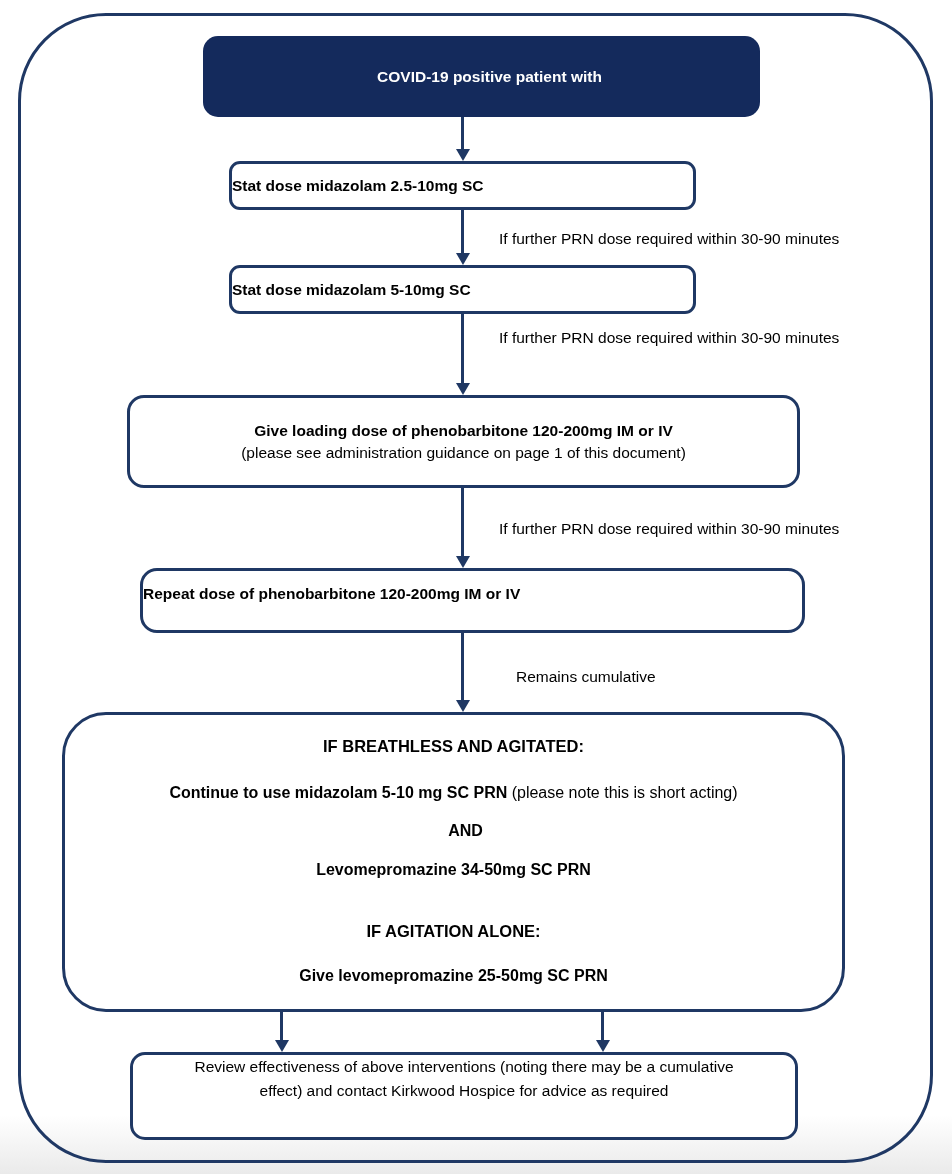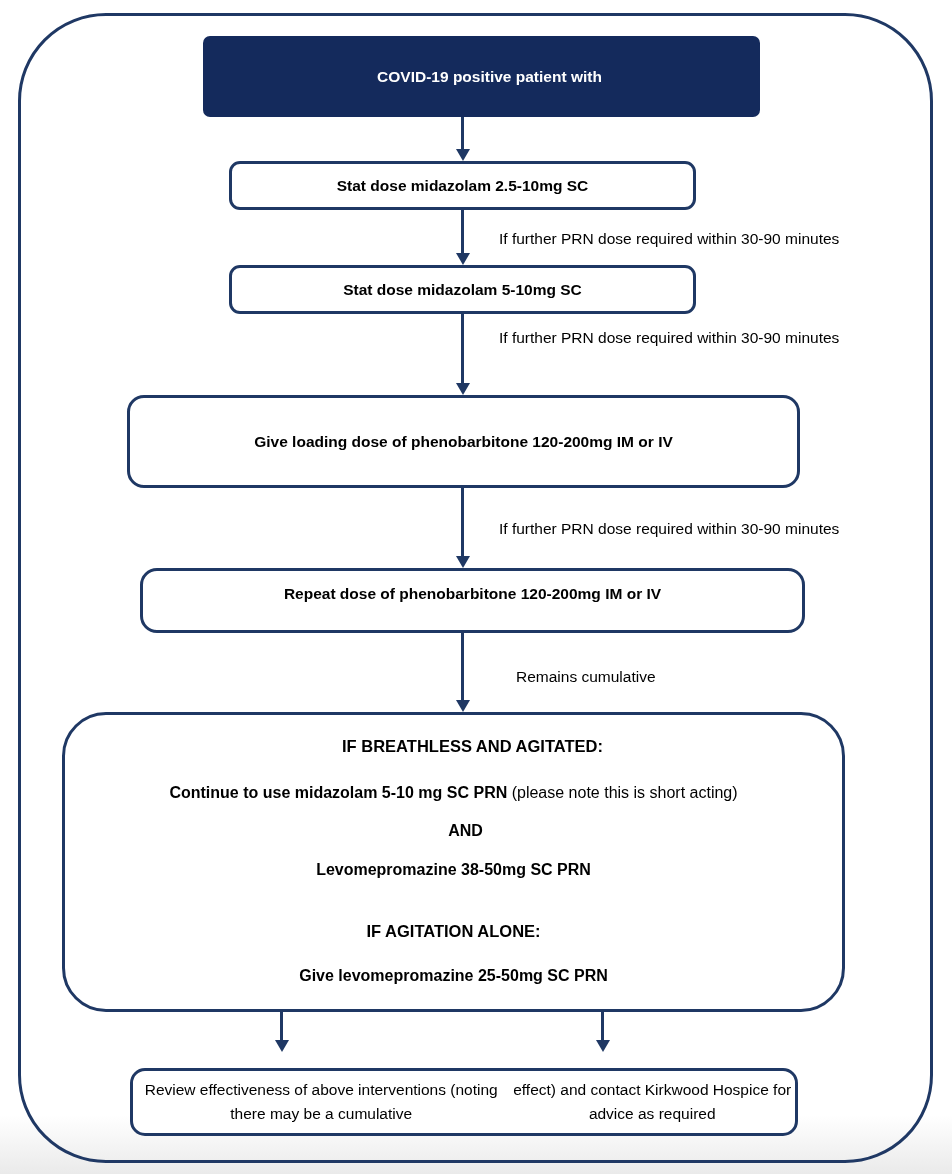--- a/index.html
+++ b/index.html
@@ -12,29 +12,29 @@
     width: 952px; height: 1174px; position: relative; overflow: hidden;
     font-family: "Liberation Sans", sans-serif; color: #000;
     background: linear-gradient(180deg, #ffffff 0%, #ffffff 95%, #eaeaea 100%);
   }
   .outer-frame {
     position: absolute; left: 18px; top: 13px; width: 915px; height: 1150px;
     border: 3px solid var(--navy); border-radius: 88px; background: transparent;
   }
   .start-box {
     position: absolute; left: 203px; top: 36px; width: 557px; height: 81px;
-    background: var(--navy-fill); border-radius: 7px; color: #ffffff;
+    background: var(--navy-fill); border-radius: 15px; color: #ffffff;
     font-weight: bold; font-size: 15.5px; line-height: 1.8;
     display: flex; flex-direction: column; justify-content: center; align-items: center;
     text-align: center;
     padding-left: 16px;
   }
   .box {
     position: absolute; background: #ffffff; border: 3px solid var(--navy);
-    border-radius: 11px; display: flex; align-items: center; justify-content: center;
+    border-radius: 11px; display: flex; align-items: center; justify-content: flex-start;
     font-weight: bold; font-size: 15.5px; text-align: center;
   }
   .box-step1 { left: 229px; top: 161px; width: 467px; height: 49px; }
   .box-step2 { left: 229px; top: 265px; width: 467px; height: 49px; }
   .box-step3 {
     left: 127px; top: 395px; width: 673px; height: 93px; border-radius: 17px;
     flex-direction: column; justify-content: center; gap: 4px;
   }
   .box-step3 .note { font-weight: normal; }
   .box-step4 { left: 140px; top: 568px; width: 665px; height: 65px; border-radius: 17px; padding-bottom: 14px; }
@@ -42,22 +42,22 @@
     left: 62px; top: 712px; width: 783px; height: 300px; border-radius: 44px;
     display: block;
   }
   .dline {
     position: absolute; left: 0; width: 100%; text-align: center;
     font-size: 16px; font-weight: bold; white-space: nowrap;
   }
   .dheading { font-size: 16.5px; }
   .dnote { font-weight: normal; }
   .review-box {
-    left: 130px; top: 1052px; width: 668px; height: 68px; border-radius: 15px;
-    font-weight: normal; flex-direction: row; line-height: 1.55; border-radius: 15px; margin-top: 16px;
+    left: 130px; top: 1052px; width: 668px; height: 88px; border-radius: 15px;
+    font-weight: normal; flex-direction: column; line-height: 1.55; border-radius: 15px;
   }
   .arrow { position: absolute; width: 3px; background: var(--navy); }
   .arrow-head {
     position: absolute; bottom: -11px; left: 50%; transform: translateX(-50%);
     width: 0; height: 0;
     border-left: 7px solid transparent; border-right: 7px solid transparent;
     border-top: 12px solid var(--navy);
   }
   .flow-label {
     position: absolute; font-size: 15.5px; font-weight: normal; white-space: nowrap; margin-left: 11px;
@@ -89,43 +89,44 @@
   <span>Stat dose midazolam 5-10mg SC</span>
 </div>
 
 <div class="arrow" style="left:461px; top:313px; height:71px;">
   <div class="arrow-head"></div>
 </div>
 <div class="flow-label" style="left:488px; top:329px;">If further PRN dose required within 30-90 minutes</div>
 
 <div class="box box-step3">
   <span>Give loading dose of phenobarbitone 120-200mg IM or IV</span>
+  <span class="note">(please see administration guidance on page 1 of this document)</span>
 </div>
 
 <div class="arrow" style="left:461px; top:488px; height:69px;">
   <div class="arrow-head"></div>
 </div>
 <div class="flow-label" style="left:488px; top:520px;">If further PRN dose required within 30-90 minutes</div>
 
 <div class="box box-step4">
   <span>Repeat dose of phenobarbitone 120-200mg IM or IV</span>
 </div>
 
 <div class="arrow" style="left:461px; top:633px; height:68px;">
   <div class="arrow-head"></div>
 </div>
 <div class="flow-label" style="left:505px; top:668px;">Remains cumulative</div>
 
 <div class="box decision-box">
-  <div class="dline dheading" style="top:22px;margin-left:19px;">IF BREATHLESS AND AGITATED:</div>
+  <div class="dline dheading" style="top:22px;">IF BREATHLESS AND AGITATED:</div>
   <div class="dline" style="top:69px;">
     <span>Continue to use midazolam 5-10 mg SC PRN</span><span class="dnote"> (please note this is short acting)</span>
   </div>
   <div class="dline" style="top:107px;padding-left:24px;">AND</div>
-  <div class="dline" style="top:146px;">Levomepromazine 38-50mg SC PRN</div>
+  <div class="dline" style="top:146px;">Levomepromazine 34-50mg SC PRN</div>
   <div class="dline dheading" style="top:207px;">IF AGITATION ALONE:</div>
   <div class="dline" style="top:252px;">Give levomepromazine 25-50mg SC PRN</div>
 </div>
 
 <div class="arrow" style="left:280px; top:1012px; height:29px;">
   <div class="arrow-head"></div>
 </div>
 <div class="arrow" style="left:601px; top:1012px; height:29px;">
   <div class="arrow-head"></div>
 </div>

